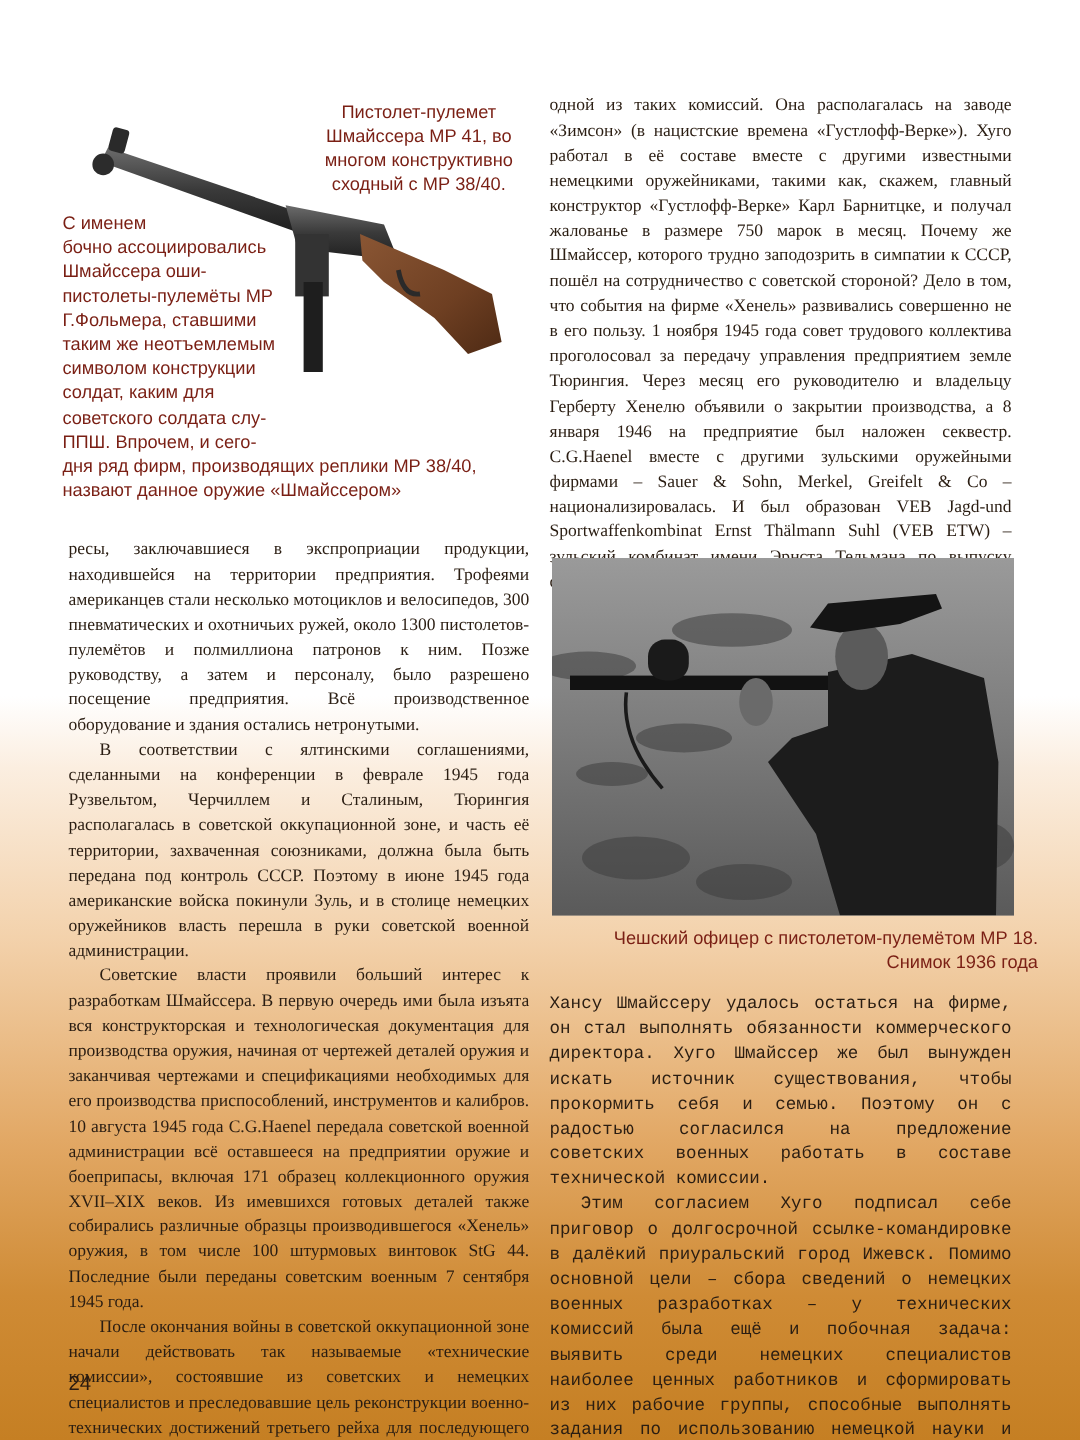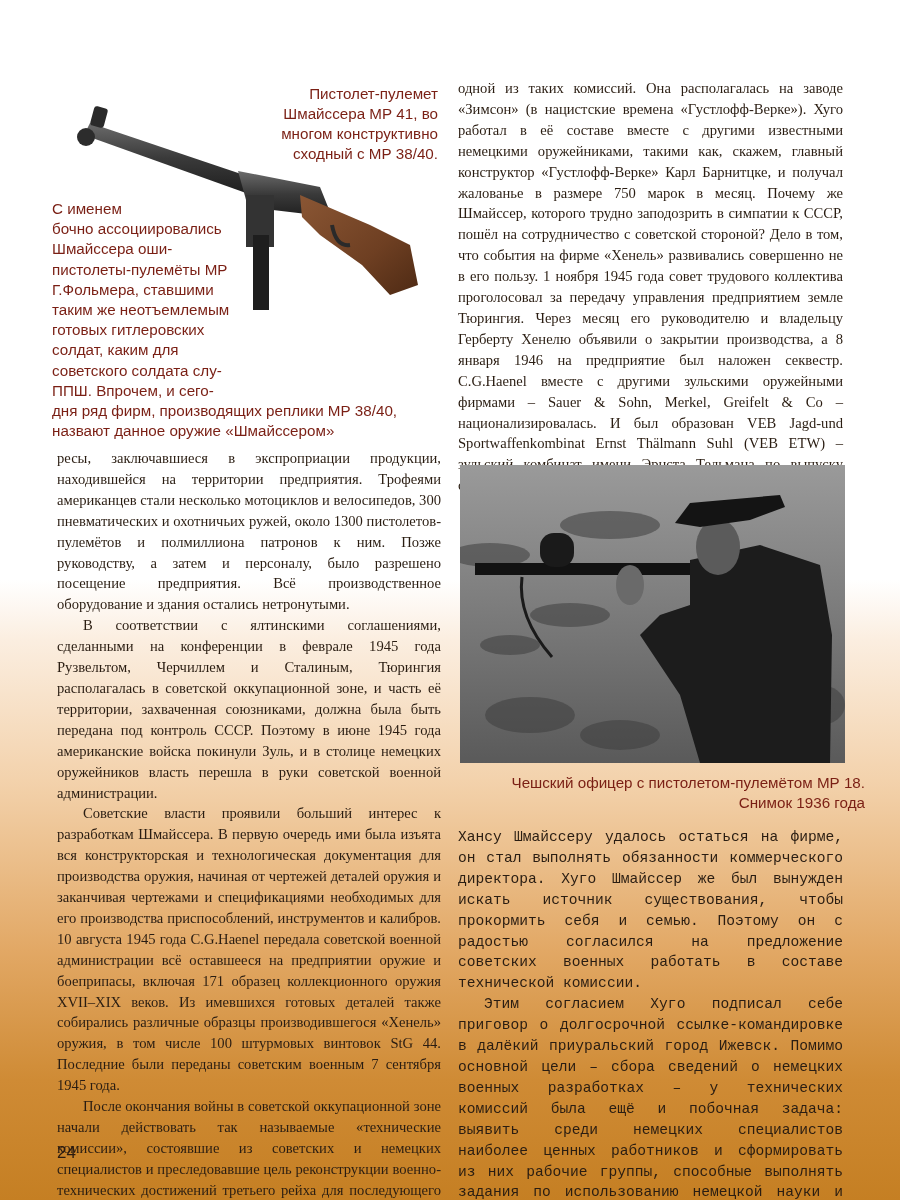--- a/index.html
+++ b/index.html
@@ -17,25 +17,25 @@
     hyphens: manual;
   }
   .col p { margin: 0; text-indent: 0; }
   .col p.indent { text-indent: 26px; }
   .sans {
     font-family: "Liberation Sans", sans-serif;
     color: #7a1f14;
   }
   #caption-top {
     position: absolute; left: 260px; top: 84px; width: 178px;
-    font-size: 15.2px; line-height: 20px; text-align: right;
+    font-size: 15.2px; line-height: 20px; text-align: center;
   }
   #caption-left {
     position: absolute; left: 52px; top: 177px; width: 360px;
-    font-size: 15.2px; line-height: 20.2px; margin-top: 22px;
+    font-size: 15.2px; line-height: 20.2px;
   }
   #caption-left span { display: block; white-space: nowrap; }
   #caption-photo {
     position: absolute; left: 455px; top: 773px; width: 410px;
     font-size: 15.2px; line-height: 20px; text-align: right;
   }
   #gun-illustration { position: absolute; left: 70px; top: 95px; width: 370px; height: 215px; }
   #photo {
     position: absolute; left: 460px; top: 465px; width: 385px; height: 298px;
     background: #6f6f6f; overflow: hidden;
@@ -79,21 +79,21 @@
 
 <div id="caption-top" class="sans">Пистолет-пулемет Шмайссера МР 41, во многом конструктивно сходный с МР 38/40.</div>
 
 <div id="caption-left" class="sans">
   <span>С именем</span>
   <span>бочно ассоциировались</span>
   <span>Шмайссера оши-</span>
   <span>пистолеты-пулемёты МР</span>
   <span>Г.Фольмера, ставшими</span>
   <span>таким же неотъемлемым</span>
-  <span>готовых гитлеровских</span>
+  <span>символом конструкции</span>
   <span>солдат, каким  для</span>
   <span>советского солдата слу-</span>
   <span>ППШ. Впрочем, и сего-</span>
   <span>дня ряд фирм, производящих реплики МР 38/40,</span>
   <span>назвают данное оружие  «Шмайссером»</span>
 </div>
 
 <div class="col" id="left-col" style="left:57px; top:448px; width:384px;">
   <p>ресы, заключавшиеся в экспроприации продукции, находившейся на территории предприятия. Трофеями американцев стали несколько мотоциклов и велосипедов, 300 пневматических и охотничьих ружей, около 1300 пистолетов-пулемётов и полмиллиона патронов к ним. Позже руководству, а затем и персоналу, было разрешено посещение предприятия. Всё производственное оборудование и здания остались нетронутыми.</p>
   <p class="indent">В соответствии с ялтинскими соглашениями, сделанными на конференции в феврале 1945 года Рузвельтом, Черчиллем и Сталиным, Тюрингия располагалась в советской оккупационной зоне, и часть её территории, захваченная союзниками, должна была быть передана под контроль СССР. Поэтому в июне 1945 года американские войска покинули Зуль, и в столице немецких оружейников власть перешла в руки советской военной администрации.</p>

